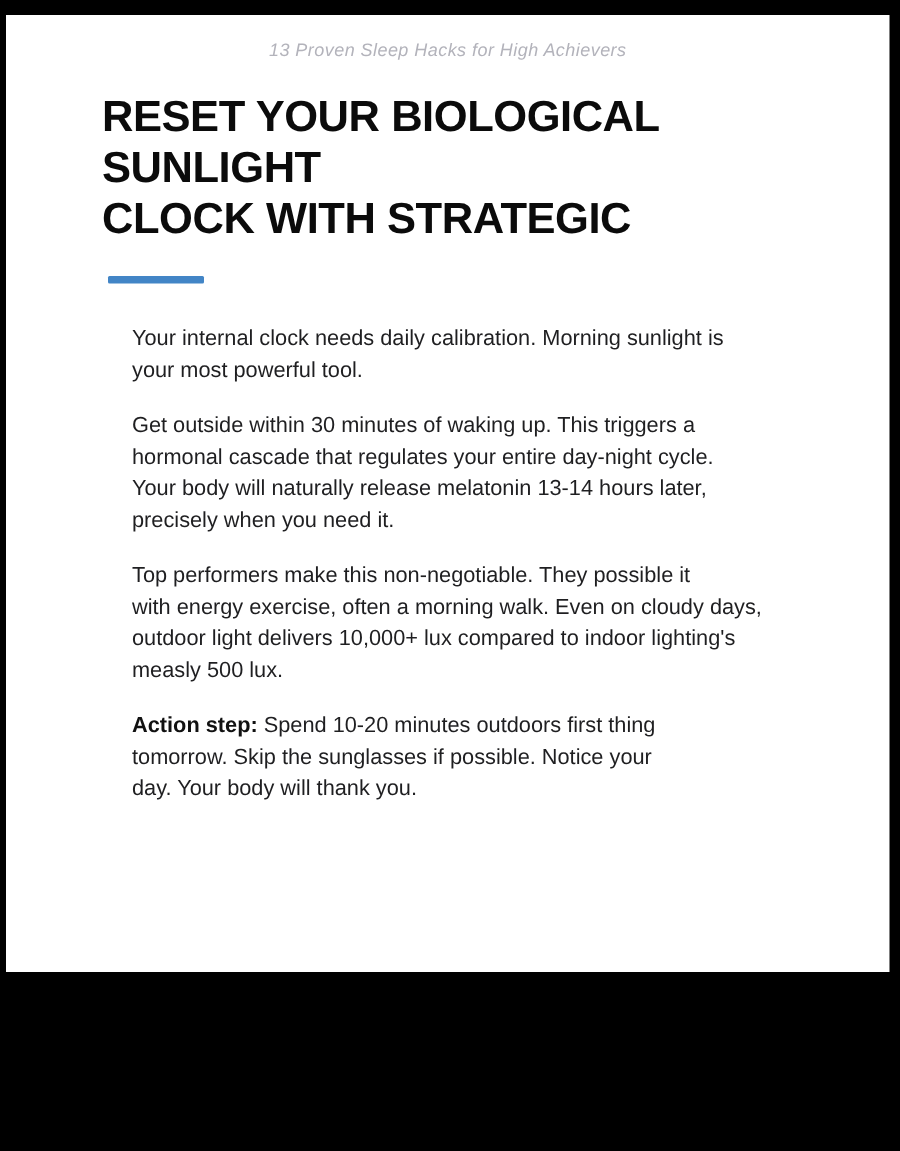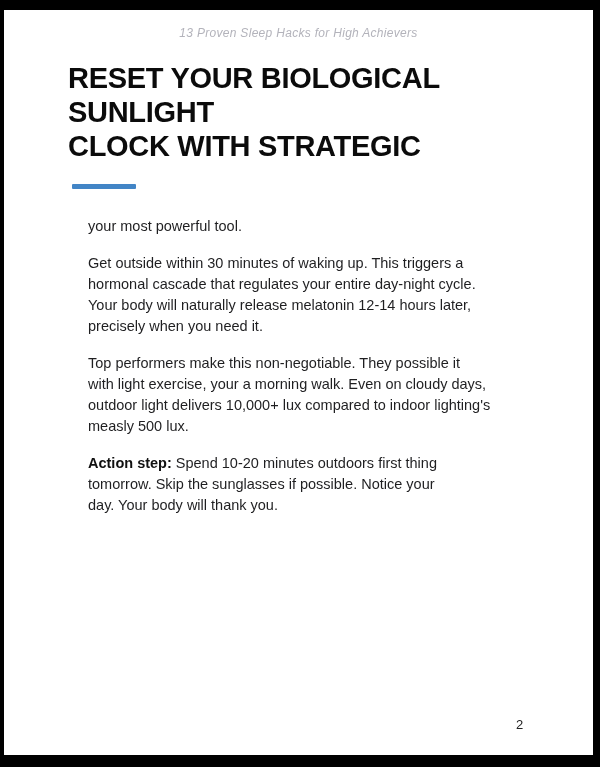--- a/index.html
+++ b/index.html
@@ -3,21 +3,21 @@
 <meta charset="utf-8">
 <style>
   html, body {
     margin: 0;
     padding: 0;
     background: #000;
   }
   .page-frame {
     position: relative;
     width: 600px;
-    height: 755px;
+    height: 648px;
     box-sizing: border-box;
     background: #ffffff;
     border-top: 10px solid #000000;
     border-left: 4px solid #000000;
     border-right: 7px solid #000000;
     overflow: hidden;
     font-family: "Liberation Sans", sans-serif;
   }
   .running-head {
     margin-top: 16px;
@@ -89,33 +89,34 @@
       <span class="t-line">RESET YOUR BIOLOGICAL</span>
       <span class="t-line">SUNLIGHT</span>
       <span class="t-line">CLOCK WITH STRATEGIC</span>
     </h1>
 
     <div class="accent-divider" style="background: rgb(66, 133, 198);"></div>
 
     <div class="body-copy">
 
       <div class="paragraph">
+        <span class="p-line">Your internal clock needs daily calibration. Morning sunlight is</span>
         <span class="p-line">your most powerful tool.</span>
       </div>
 
       <div class="paragraph">
         <span class="p-line">Get outside within 30 minutes of waking up. This triggers a</span>
         <span class="p-line">hormonal cascade that regulates your entire day-night cycle.</span>
-        <span class="p-line">Your body will naturally release melatonin 12-14 hours later,</span>
+        <span class="p-line">Your body will naturally release melatonin 13-14 hours later,</span>
         <span class="p-line">precisely when you need it.</span>
       </div>
 
       <div class="paragraph">
         <span class="p-line">Top performers make this non-negotiable. They possible it</span>
-        <span class="p-line">with light exercise, your a morning walk. Even on cloudy days,</span>
+        <span class="p-line">with energy exercise, often a morning walk. Even on cloudy days,</span>
         <span class="p-line">outdoor light delivers 10,000+ lux compared to indoor lighting's</span>
         <span class="p-line">measly 500 lux.</span>
       </div>
 
       <div class="paragraph">
         <span class="p-line"><span class="action-label">Action step:</span><span> Spend 10-20 minutes outdoors first thing</span></span>
         <span class="p-line">tomorrow. Skip the sunglasses if possible. Notice your</span>
         <span class="p-line">day. Your body will thank you.</span>
       </div>
 

